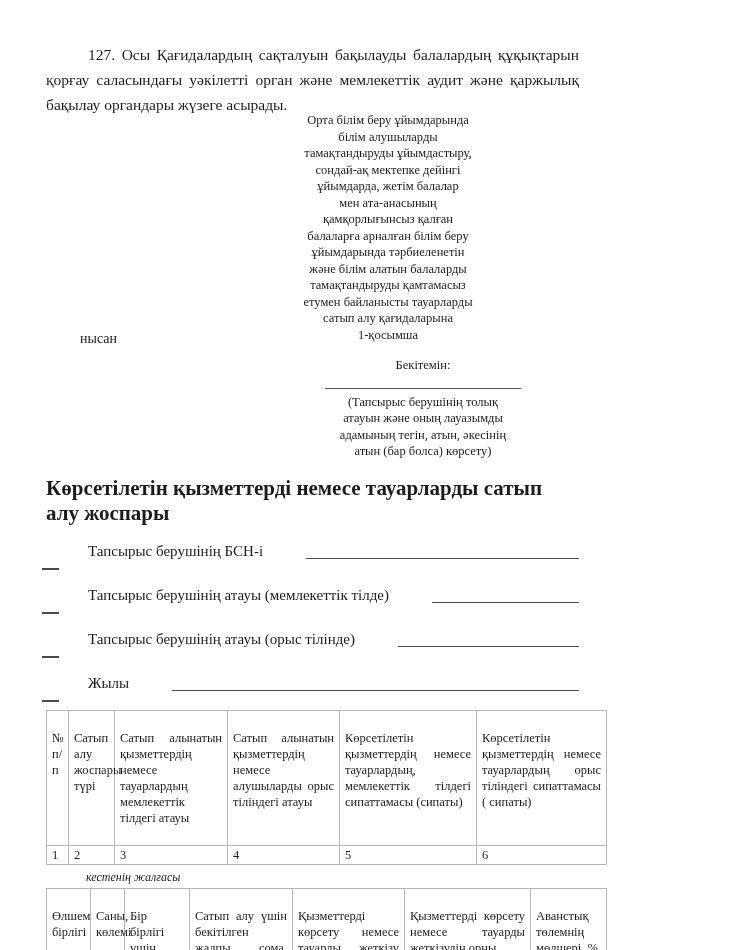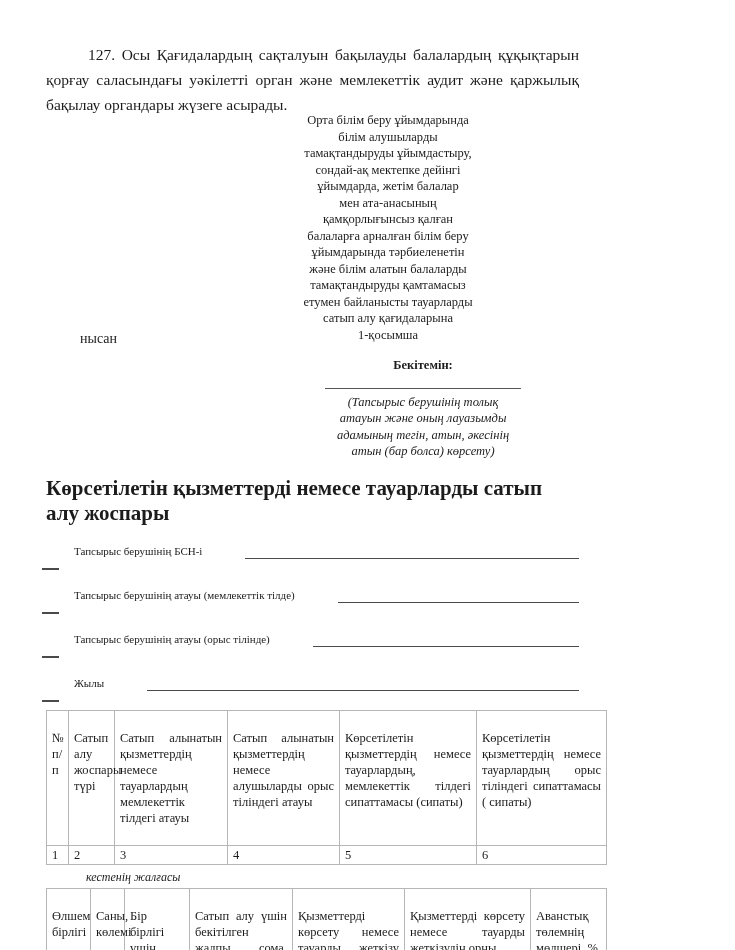--- a/index.html
+++ b/index.html
@@ -19,29 +19,29 @@
     margin-left:auto; margin-right:100px; width:182px;
     text-align:center; font-size:12.5px; line-height:16.5px;
     white-space:pre-line;
   }
   .form-type { position:absolute; left:34px; bottom:-4px; font-size:14px; }
 
   .approve {
     margin:14px 56px 0 auto; width:200px;
     text-align:center; font-size:12.5px; line-height:16.5px;
   }
-  .approve-title { margin-bottom:14px;font-weight:bold; }
+  .approve-title { margin-bottom:14px; }
   .sig-line { height:0; border-bottom:1px solid #555; margin:0 2px 5px 2px; }
-  .approve-note { white-space:pre-line;font-style:italic; }
+  .approve-note { white-space:pre-line; }
 
   .plan-title { font-size:21px; font-weight:bold; margin:16px 0 0 0; }
 
   .form-row {
-    display:flex; margin:15px 0 0 28px;
-    font-size:11px; line-height:20px;gap:36px;
+    display:flex; margin:15px 0 0 42px;
+    font-size:15px; line-height:20px;gap:36px;
   }
   .form-label { white-space:nowrap; padding-right:7px; }
   .blank { flex:1; border-bottom:1px solid #4a4a4a; margin-bottom:2px; }
   .dash { width:17px; height:0; border-bottom:2px solid #4a4a4a; margin:7px 0 0 -4px; }
 
   table.tbl {
     border-collapse:collapse; table-layout:fixed;
     width:560px; margin-top:8px;
   }
   table.tbl td {

